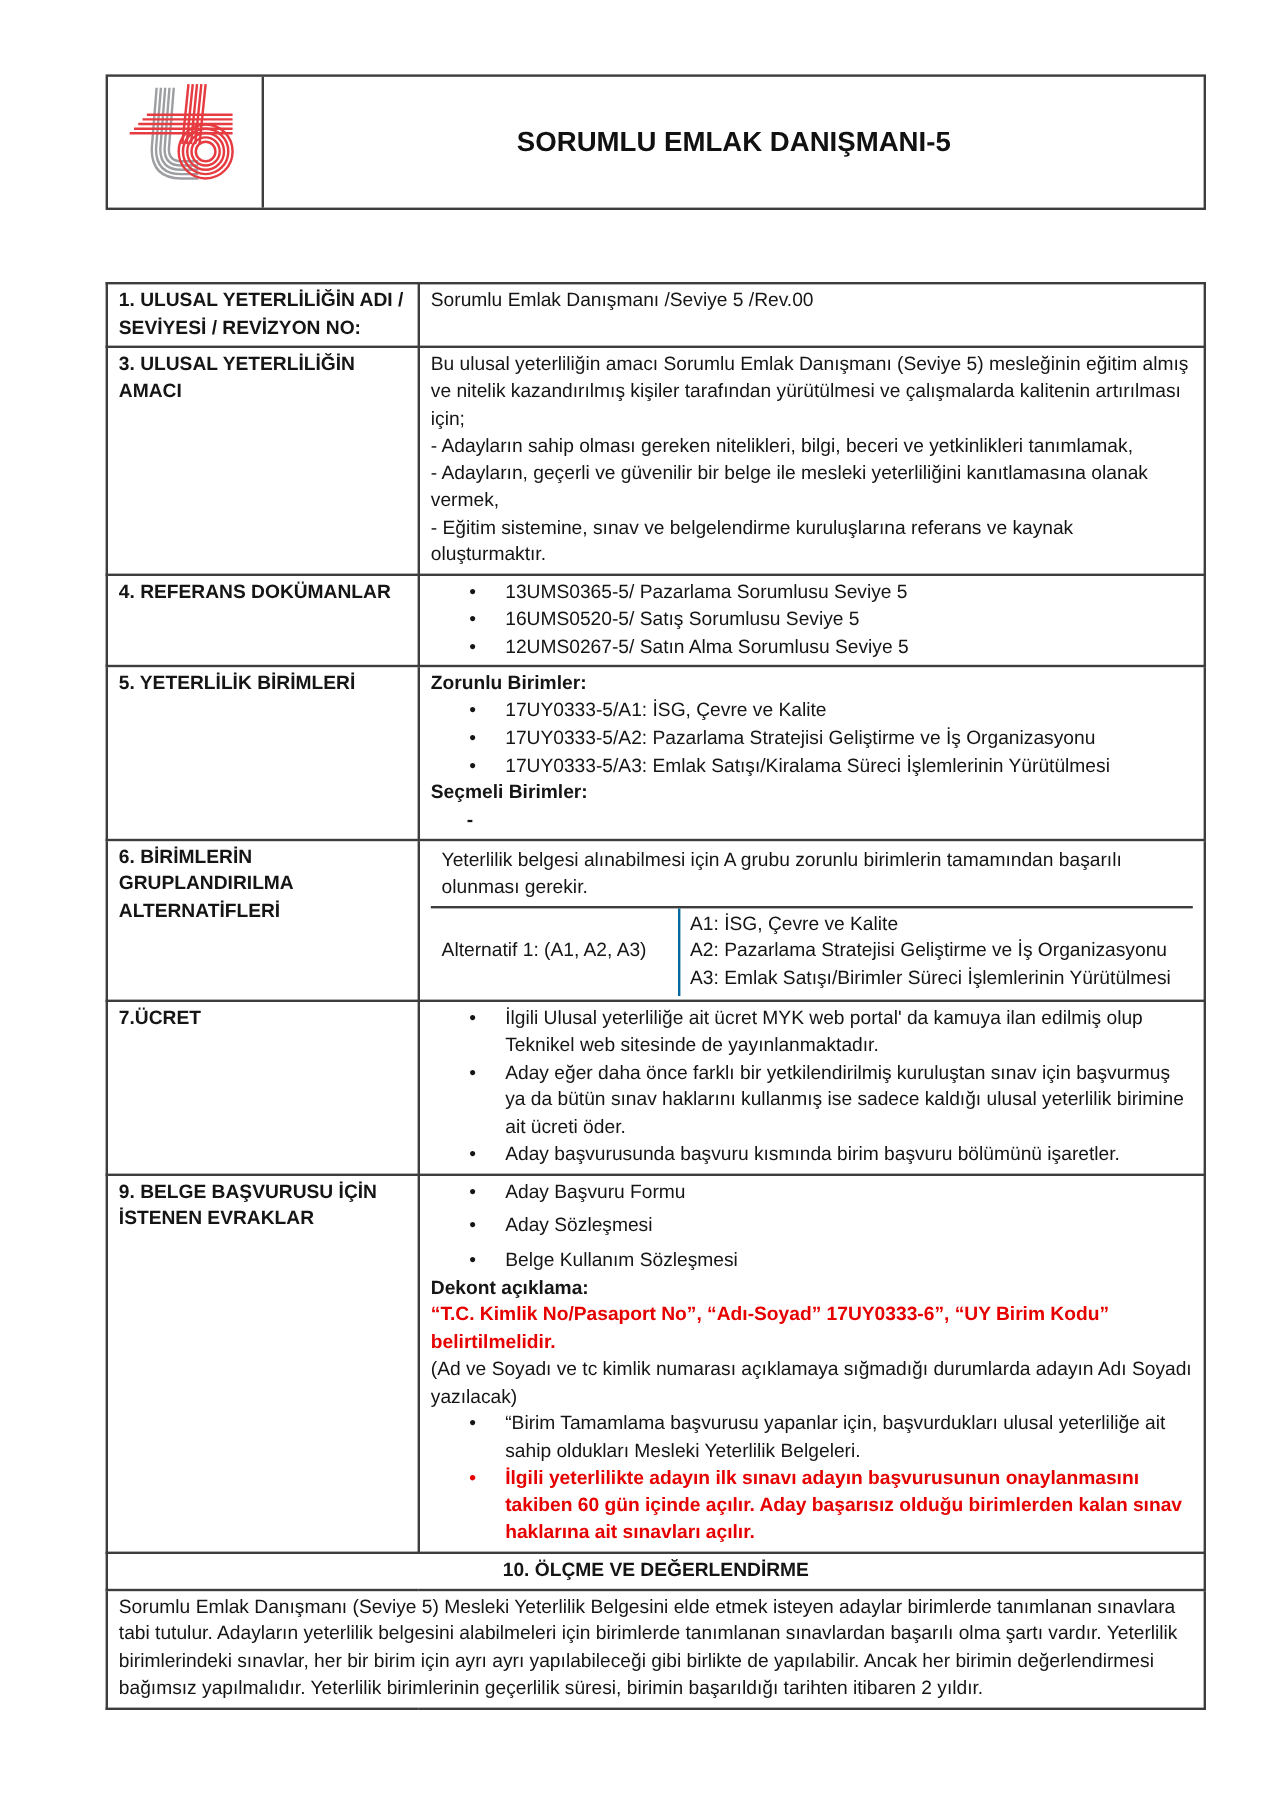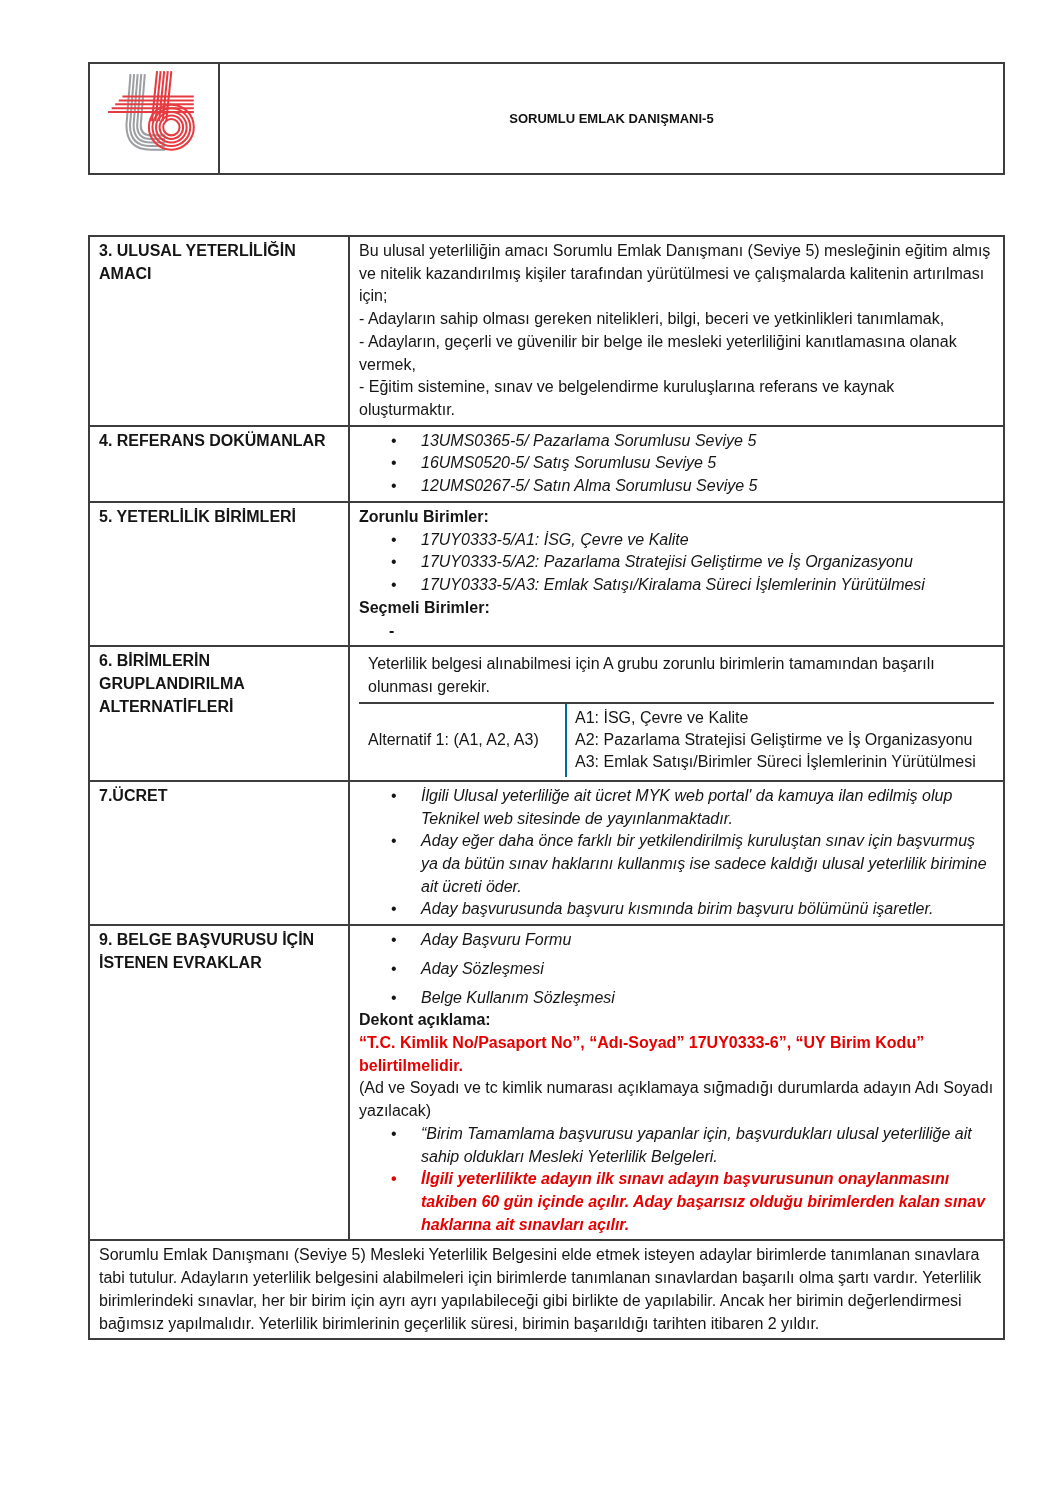--- a/index.html
+++ b/index.html
@@ -8,32 +8,32 @@
     position:relative; width:1058px; height:1497px; background:#ffffff;
     font-family:"Liberation Sans", sans-serif; color:#151515; overflow:hidden;
   }
   .content { position:absolute; left:88px; top:62px; width:917px; }
 
   
   .hdr { border:2px solid #3d3d3d; height:113px; display:flex; }
   .logo-cell { width:130px; flex:none; border-right:2px solid #3d3d3d;
     display:flex; align-items:center; justify-content:center; }
   .title-cell { flex:1; display:flex; flex-direction:column; align-items:center;
-    justify-content:center; gap:9px; font-weight:700; font-size:13px; color:#111; }
+    justify-content:center; gap:9px; font-weight:700; font-size:23px; color:#111; }
 
   
   table.doc { width:100%; border-collapse:collapse; table-layout:fixed; margin-top:60px; }
   table.doc td { border:2px solid #3d3d3d; vertical-align:top;
     font-size:16px; line-height:1.42; padding:3px 9px; }
   td.lbl { width:260px; font-weight:700; font-size:15px; line-height:1.55; padding-top:5px; }
   td.noPad { padding:0; }
 
   .blt { display:flex; align-items:flex-start; }
   .blt .dot { flex:none; width:30px; margin-left:32px; }
-  .blt .txt { flex:1;font-style:italic; }
+  .blt .txt { flex:1; }
   .sp { margin-top:6px; }
   .bold { font-weight:700; }
   .redb { color:#e60000; font-weight:700; }
   .indent-dash { margin-left:30px; font-weight:700; }
 
   
   .r6-intro { padding:3px 9px; border-bottom:2px solid #3d3d3d; }
   .r6-grid { display:flex; }
   .r6-alt { width:208px; flex:none; border-right:2px solid #0369a1;
     display:flex; align-items:center; padding:15px 9px; }
@@ -79,20 +79,24 @@
           </svg>
         </span>
       </div>
       <div class="title-cell">
         <div>SORUMLU EMLAK DANIŞMANI-5</div>
       </div>
     </div>
 
     <table class="doc">
       <tbody>
+          <tr>
+        <td class="lbl">1. ULUSAL YETERLİLİĞİN ADI / SEVİYESİ / REVİZYON NO:</td>
+        <td style="height:50px">Sorumlu Emlak Danışmanı /Seviye 5 /Rev.00</td>
+      </tr>
       <tr>
         <td class="lbl">3. ULUSAL YETERLİLİĞİN AMACI</td>
         <td>
           <div>Bu ulusal yeterliliğin amacı Sorumlu Emlak Danışmanı (Seviye 5) mesleğinin eğitim almış ve nitelik kazandırılmış kişiler tarafından yürütülmesi ve çalışmalarda kalitenin artırılması için;</div>
           <div>- Adayların sahip olması gereken nitelikleri, bilgi, beceri ve yetkinlikleri tanımlamak,</div>
           <div>- Adayların, geçerli ve güvenilir bir belge ile mesleki yeterliliğini kanıtlamasına olanak vermek,</div>
           <div>- Eğitim sistemine, sınav ve belgelendirme kuruluşlarına referans ve kaynak oluşturmaktır.</div>
         </td>
       </tr>
       <tr>
@@ -185,19 +189,22 @@
                 <span class="dot">•</span>
                 <span class="txt">“Birim Tamamlama başvurusu yapanlar için, başvurdukları ulusal yeterliliğe ait sahip oldukları Mesleki Yeterlilik Belgeleri.</span>
               </div>
           <div class="blt redb">
                 <span class="dot">•</span>
                 <span class="txt">İlgili yeterlilikte adayın ilk sınavı adayın başvurusunun onaylanmasını takiben 60 gün içinde açılır. Aday başarısız olduğu birimlerden kalan sınav haklarına ait sınavları açılır.</span>
               </div>
         </td>
       </tr>
       <tr>
+        <td colspan="2" class="th10">10. ÖLÇME VE DEĞERLENDİRME</td>
+      </tr>
+      <tr>
         <td colspan="2" class="para10">Sorumlu Emlak Danışmanı (Seviye 5) Mesleki Yeterlilik Belgesini elde etmek isteyen adaylar birimlerde tanımlanan sınavlara tabi tutulur. Adayların yeterlilik belgesini alabilmeleri için birimlerde tanımlanan sınavlardan başarılı olma şartı vardır. Yeterlilik birimlerindeki sınavlar, her bir birim için ayrı ayrı yapılabileceği gibi birlikte de yapılabilir. Ancak her birimin değerlendirmesi bağımsız yapılmalıdır. Yeterlilik birimlerinin geçerlilik süresi, birimin başarıldığı tarihten itibaren 2 yıldır.</td>
       </tr>
     </tbody>
       </table>
 
   </div>
 </div>
 
 </body></html>

